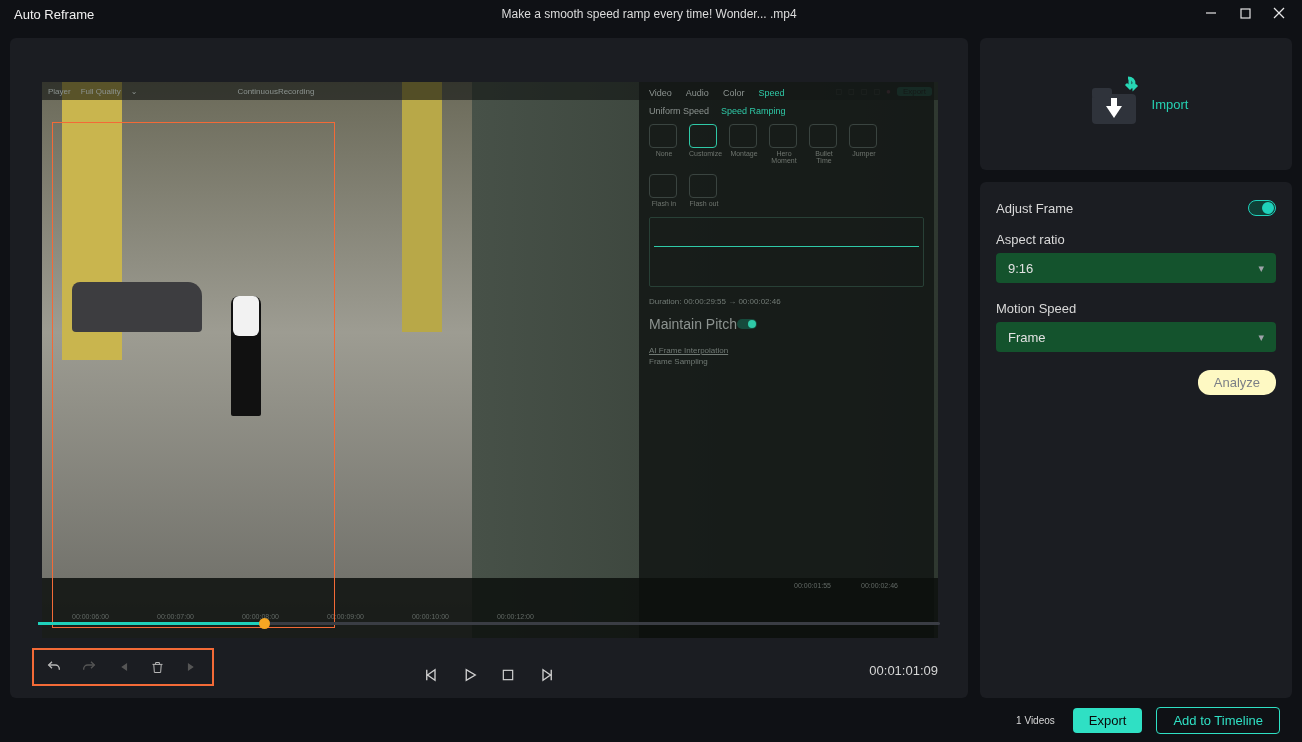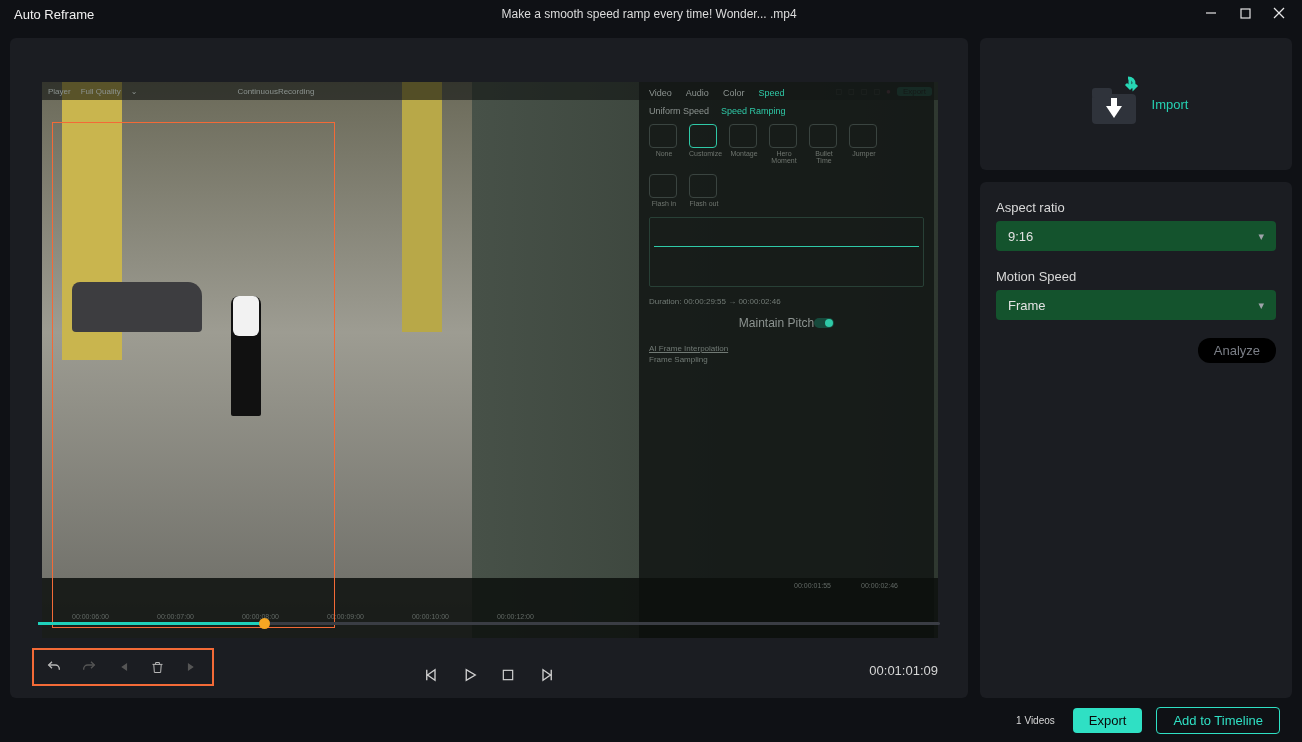--- a/index.html
+++ b/index.html
@@ -114,21 +114,21 @@
 .inner-tabs .active { color: #2fc9a7; }
 .inner-sub { display: flex; gap: 12px; font-size: 9px; margin-bottom: 8px;}
 .inner-sub .active { color: #2fc9a7; }
 .preset-row { display: flex; gap: 10px; margin-bottom: 10px;}
 .preset { width: 30px; text-align: center; font-size: 7px; color: #6f756f;}
 .preset .pic { width: 28px; height: 24px; border: 1px solid #3a4440; border-radius: 4px; margin-bottom: 2px;}
 .preset.sel .pic { border-color: #2fc9a7; }
 .curve-box { height: 70px; border: 1px solid #284036; border-radius: 2px; margin-top: 6px; position: relative;}
 .curve-line { position: absolute; left:4px; right:4px; top: 28px; border-top: 1px solid #2fc9a7;}
 .inner-meta { font-size: 8px; margin-top: 10px; color: #717a75;}
-.inner-toggle-row { display: flex; justify-content: center; align-items: center; margin-top: 10px; font-size: 12px;}
+.inner-toggle-row { display: flex; justify-content: flex-start; align-items: center; margin-top: 10px; font-size: 14px;}
 .mini-toggle { width: 20px; height: 10px; border-radius: 5px; background: #164a3c; position: relative;}
 .mini-toggle::after { content:""; position:absolute; right:1px; top:1px; width:8px;height:8px;border-radius:4px;background:#2fc9a7;}
 .top-ribbon {
   position: absolute;
   left: 32px; right: 30px; top: 44px;
   height: 18px;
   display: flex;
   justify-content: space-between;
   font-size: 8px;
   color: #8c9390;
@@ -248,21 +248,21 @@
   padding: 0 12px;
   margin-top: 6px;
   margin-bottom: 18px;
   cursor: pointer;
   font-size: 13px;
   color: #e2e2e2;
 }
 .select .chev { color: #9fa3aa; font-size: 11px; }
 .analyze-btn {
   align-self: flex-end;
-  background: #000000;
+  background: #fef9c3;
   color: #7b7f87;
   border-radius: 12px;
   padding: 5px 16px;
   font-size: 13px;
   cursor: not-allowed;
 }
 
 .footer {
   height: 44px;
   display: flex;
@@ -458,20 +458,24 @@
         <rect x="8" y="12" width="20" height="10" rx="3" fill="#2f333b"></rect>
         <polygon points="30,42 22,30 38,30" fill="#fff"></polygon>
         <rect x="27" y="22" width="6" height="10" fill="#fff"></rect>
         <path d="M42 4 q6 0 6 6 l0 4 l3 -3 m-3 3 l-3 -3" stroke="#27d6b4" stroke-width="3" fill="none" transform="translate(2,-2)"></path>
         <path d="M46 2 L46 12 M42 8 L46 12 L50 8" stroke="#27d6b4" stroke-width="3" fill="none"></path>
       </svg>
       <div class="imp-label">Import</div>
     </div>
 
     <div class="settings-card">
+      <div class="row">
+        <span class="label">Adjust Frame</span>
+        <div class="toggle"></div>
+      </div>
       <div class="label">Aspect ratio</div>
       <div class="select">
         <span>9:16</span>
         <span class="chev">▾</span>
       </div>
       <div class="label">Motion Speed</div>
       <div class="select">
         <span>Frame</span>
         <span class="chev">▾</span>
       </div>

